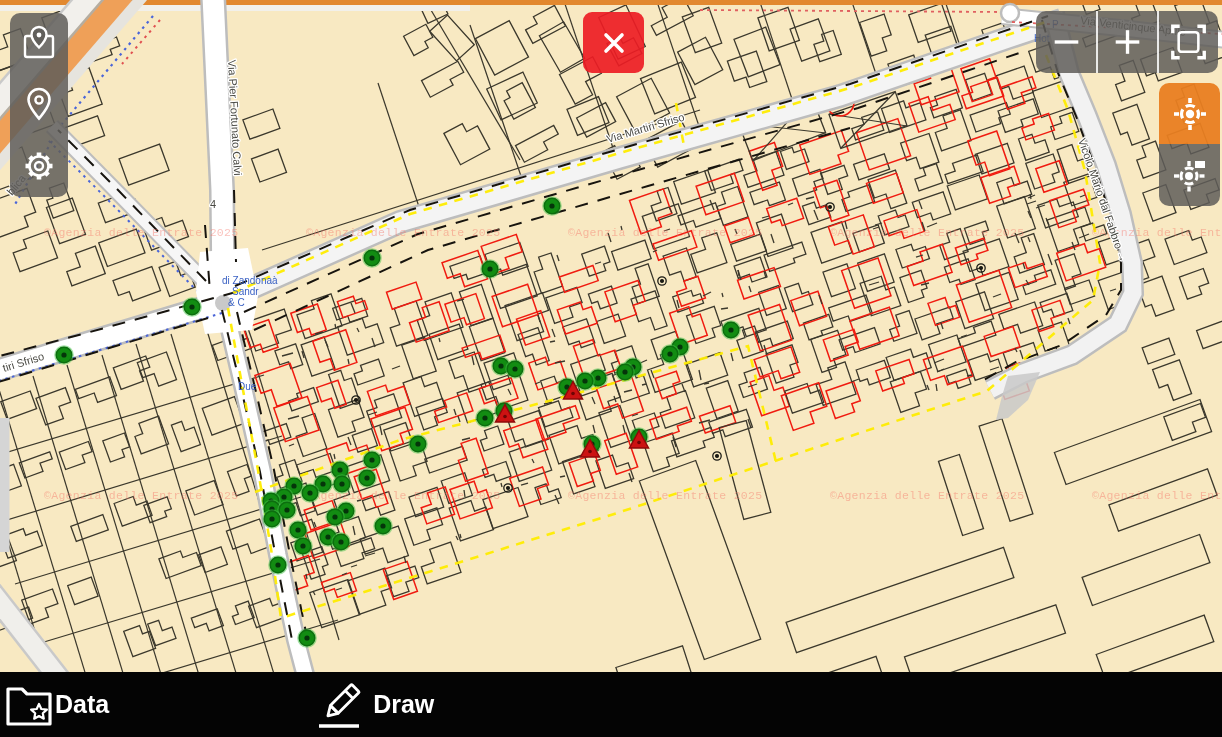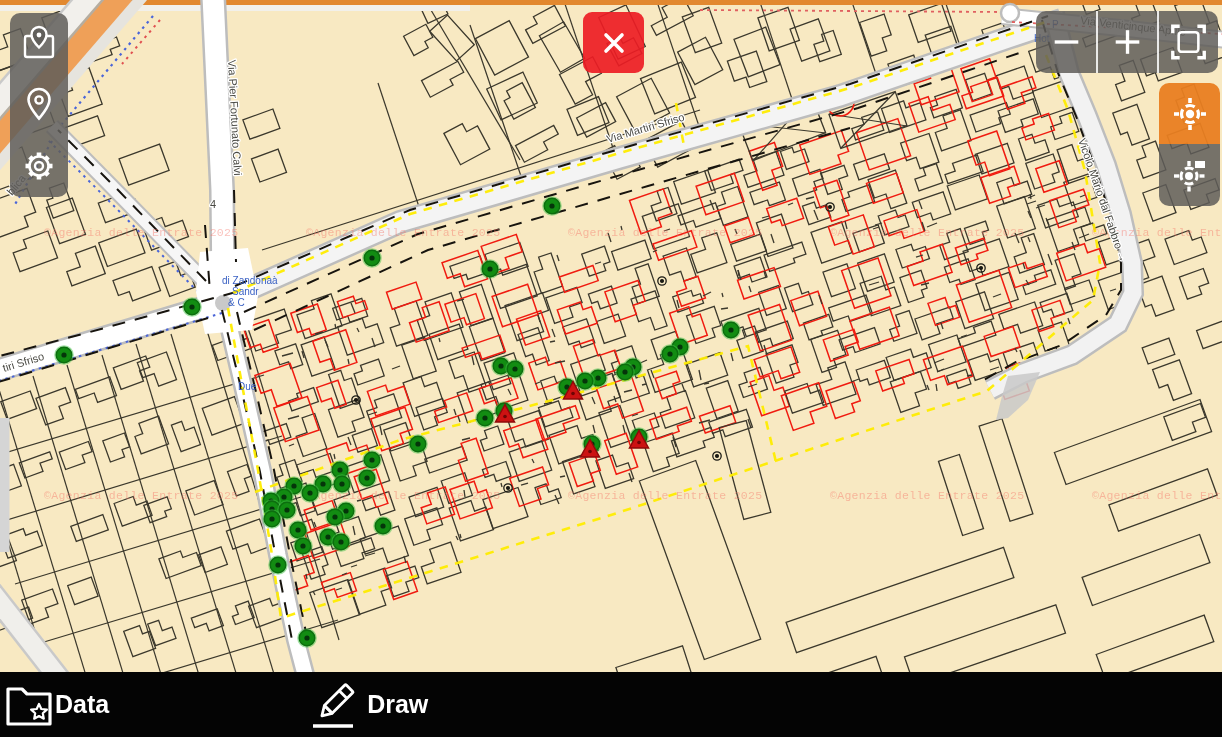--- a/index.html
+++ b/index.html
@@ -5,21 +5,21 @@
 .bk{fill:none;stroke:#3b382c;stroke-width:1.3}
 .rd{fill:none;stroke:#f01b10;stroke-width:1.5}
 .bkl{stroke:#3b382c;stroke-width:1.2;fill:none}
 .dash{stroke:#17140e;stroke-width:2;fill:none;stroke-dasharray:13 10}
 .yel{stroke:#ffed00;stroke-width:2.6;fill:none;stroke-dasharray:8.5 7.5;opacity:.95}
 .wm{font-family:"Liberation Mono",monospace;font-size:11.5px;letter-spacing:.3px;fill:#f57468;opacity:.44}
 .rl{font-size:11px;fill:#4a4a44;font-family:"Liberation Sans",sans-serif;stroke:#ffffff;stroke-width:2.6px;paint-order:stroke;stroke-linejoin:round}
 .bl{font-size:10px;fill:#3b62c4;font-family:"Liberation Sans",sans-serif}
 .btn{position:absolute;display:flex;align-items:center;justify-content:center;}
 .gray{background:rgba(95,93,89,.85);}
-.bar{position:absolute;left:0;top:672px;width:1222px;height:65px;background:#040404;display:flex;align-items:center;color:#fff;font-weight:bold;font-size:25px;}
+.bar{position:absolute;left:0;top:672px;width:1222px;height:65px;background:#040404;display:flex;align-items:center;color:#fff;font-weight:bold;font-size:25px;gap:6px;}
 </style></head><body>
 <div id="app">
 
 <svg width="1222" height="672" viewBox="0 0 1222 672" style="position:absolute;left:0;top:0;filter:blur(0.35px)">
 <rect x="0" y="0" width="1222" height="672" fill="#f8e9c2"></rect>
       <g>
         <polygon class="bk" points="-16.7,161.1 21.9,147.0 32.9,177.4 -5.7,191.4"></polygon>
         <polygon class="bk" points="-12.9,202.8 27.0,188.3 35.7,212.2 24.4,216.3 28.2,226.7 -0.4,237.1"></polygon>
         <polygon class="bk" points="13.2,252.9 26.5,248.1 23.4,239.8 47.8,231.0 57.6,257.9 20.0,271.6"></polygon>
         <polygon class="bk" points="-6.8,52.1 7.7,46.8 3.4,34.9 20.5,28.7 31.5,59.0 -0.1,70.5"></polygon>

